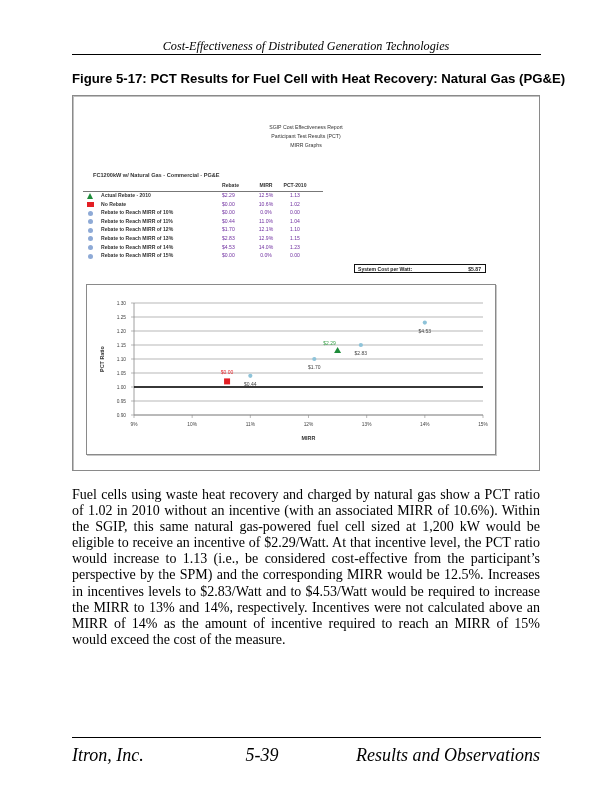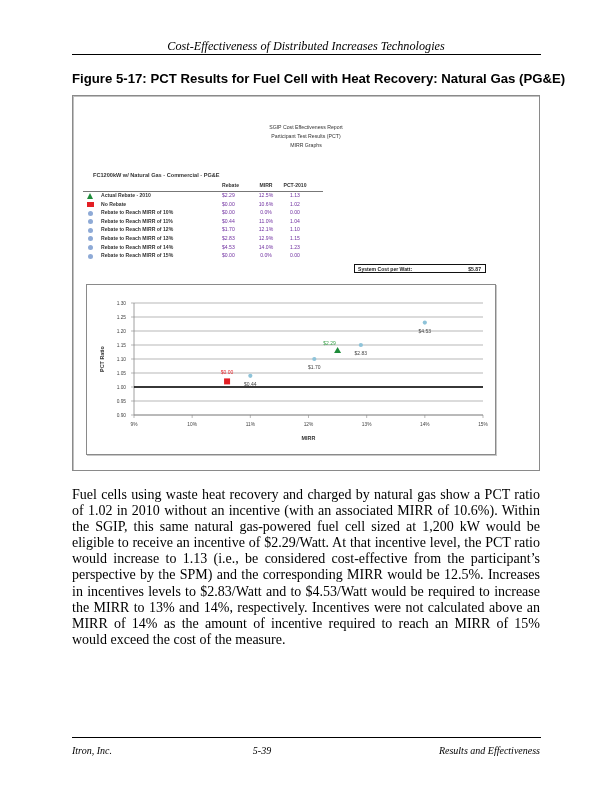--- a/index.html
+++ b/index.html
@@ -25,29 +25,29 @@
   .cost-box { position:absolute; left:281px; top:168px; width:132px; height:9px; border:1.5px solid #111; box-sizing:border-box; font-family:"Liberation Sans", sans-serif; font-size:5.1px; font-weight:bold; color:#222; }
   .cost-box .lbl { position:absolute; left:3px; top:1px; }
   .cost-box .val { position:absolute; right:4px; top:1px; }
   .chart-frame { position:absolute; left:13px; top:188px; width:410px; height:171px; border:1px solid #8a8a8a; box-sizing:border-box; box-shadow: 1px 1px 0 #c8c8c8; }
   .chart-frame svg { position:absolute; left:0; top:0; }
   .ax-lbl { font-family:"Liberation Sans", sans-serif; font-size:4.8px; fill:#444; }
   .ax-title { font-family:"Liberation Sans", sans-serif; font-size:5.4px; font-weight:bold; fill:#333; }
   .pt-lbl { font-family:"Liberation Sans", sans-serif; font-size:5px; }
   .body-text { position:absolute; left:72px; top:487px; width:468px; font-size:14px; line-height:16.1px; text-align:justify; }
   .foot-rule { position:absolute; left:72px; top:737px; width:469px; height:0; border-top:1.3px solid #000; }
-  .foot { position:absolute; top:745px; font-style:italic; font-size:10px; }
+  .foot { position:absolute; top:745px; font-style:italic; font-size:18px; }
   .foot.left { left:72px; }
   .foot.center { left:0; width:524px; text-align:center; }
   .foot.right { right:72px; }
 </style>
 </head>
 <body>
 
-<div class="running-head">Cost-Effectiveness of Distributed Increases Technologies</div>
+<div class="running-head">Cost-Effectiveness of Distributed Generation Technologies</div>
 <div class="head-rule"></div>
 
 <div class="fig-title">Figure 5-17:  PCT Results for Fuel Cell with Heat Recovery: Natural Gas (PG&amp;E)</div>
 
 <div class="fig-frame">
   <div class="rep-title" style="top:28px">SGIP Cost Effectiveness Report</div>
   <div class="rep-title" style="top:37px">Participant Test Results (PCT)</div>
   <div class="rep-title" style="top:46px">MIRR Graphs</div>
 
   <div class="series-title">FC1200kW w/ Natural Gas - Commercial - PG&amp;E</div>
@@ -183,13 +183,13 @@
         <text x="337.83333333333337" y="47.60000000000002" text-anchor="middle" class="pt-lbl" fill="#444">$4.53</text>
       </svg>
   </div>
 </div>
 
 <div class="body-text">Fuel cells using waste heat recovery and charged by natural gas show a PCT ratio of 1.02 in 2010 without an incentive (with an associated MIRR of 10.6%).  Within the SGIP, this same natural gas-powered fuel cell sized at 1,200 kW would be eligible to receive an incentive of $2.29/Watt.  At that incentive level, the PCT ratio would increase to 1.13 (i.e., be considered cost-effective from the participant’s perspective by the SPM) and the corresponding MIRR would be 12.5%.  Increases in incentives levels to $2.83/Watt and to $4.53/Watt would be required to increase the MIRR to 13% and 14%, respectively.  Incentives were not calculated above an MIRR of 14% as the amount of incentive required to reach an MIRR of 15% would exceed the cost of the measure.</div>
 
 <div class="foot-rule"></div>
 <div class="foot left">Itron, Inc.</div>
 <div class="foot center">5-39</div>
-<div class="foot right">Results and Effectiveness</div>
+<div class="foot right">Results and Observations</div>
 
 </body></html>

